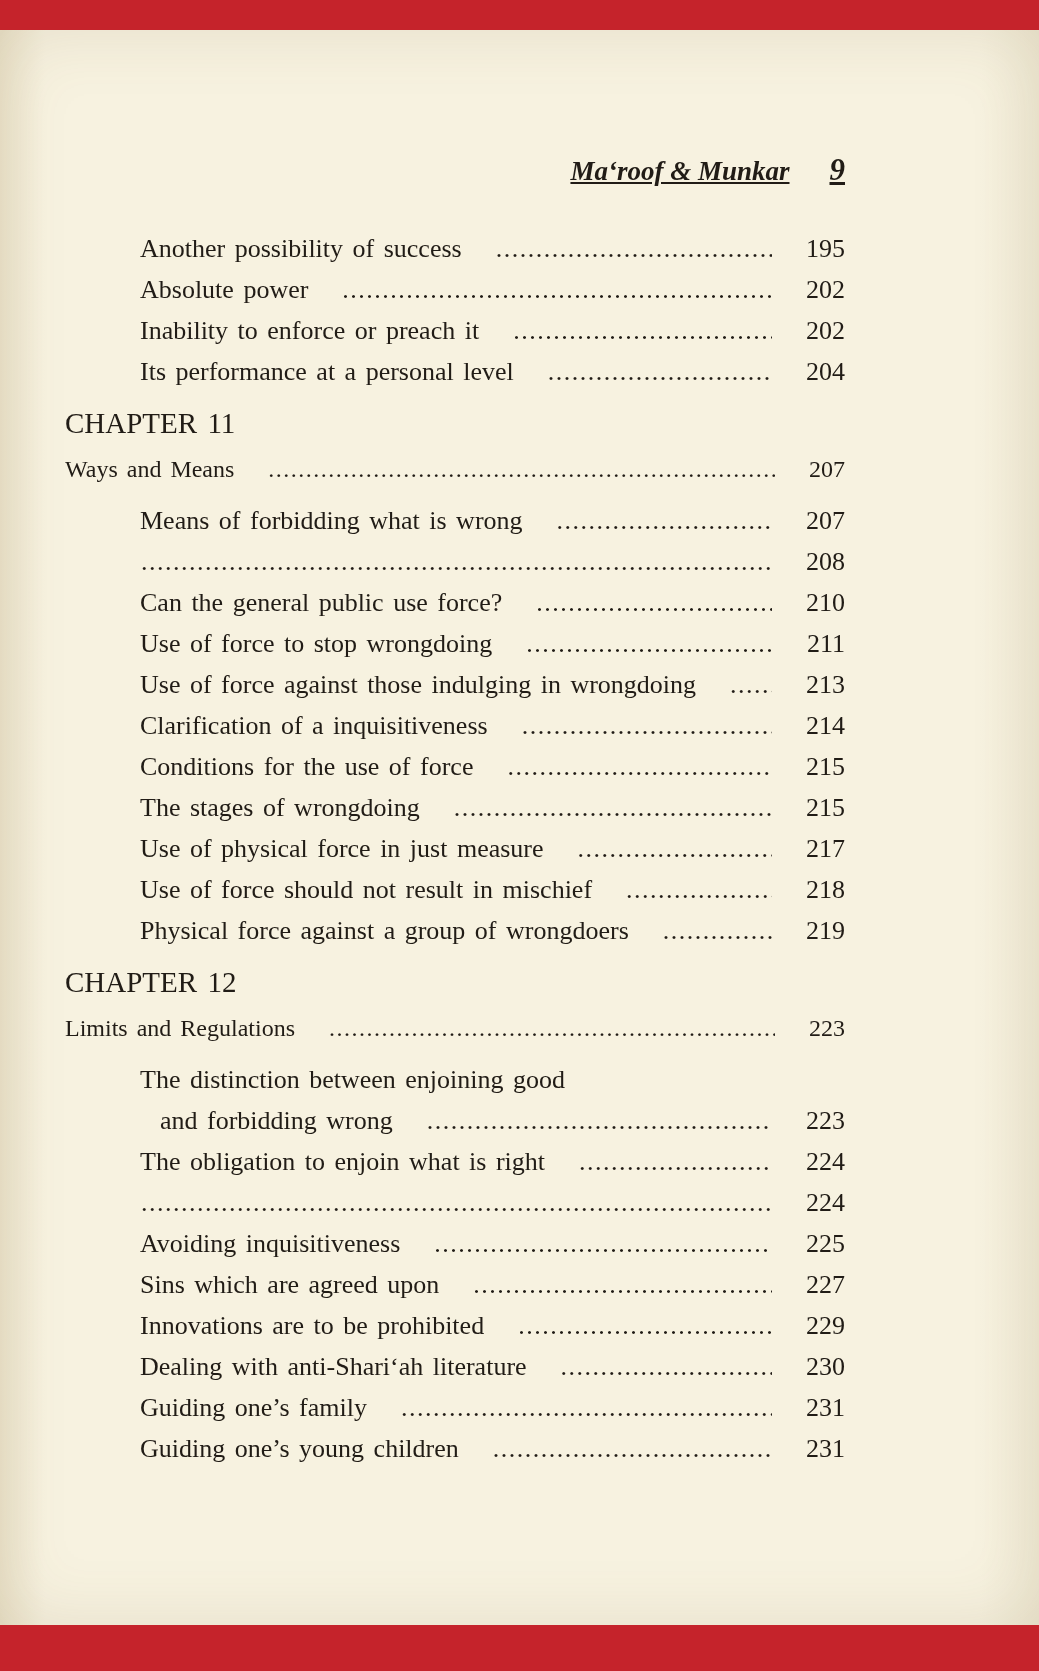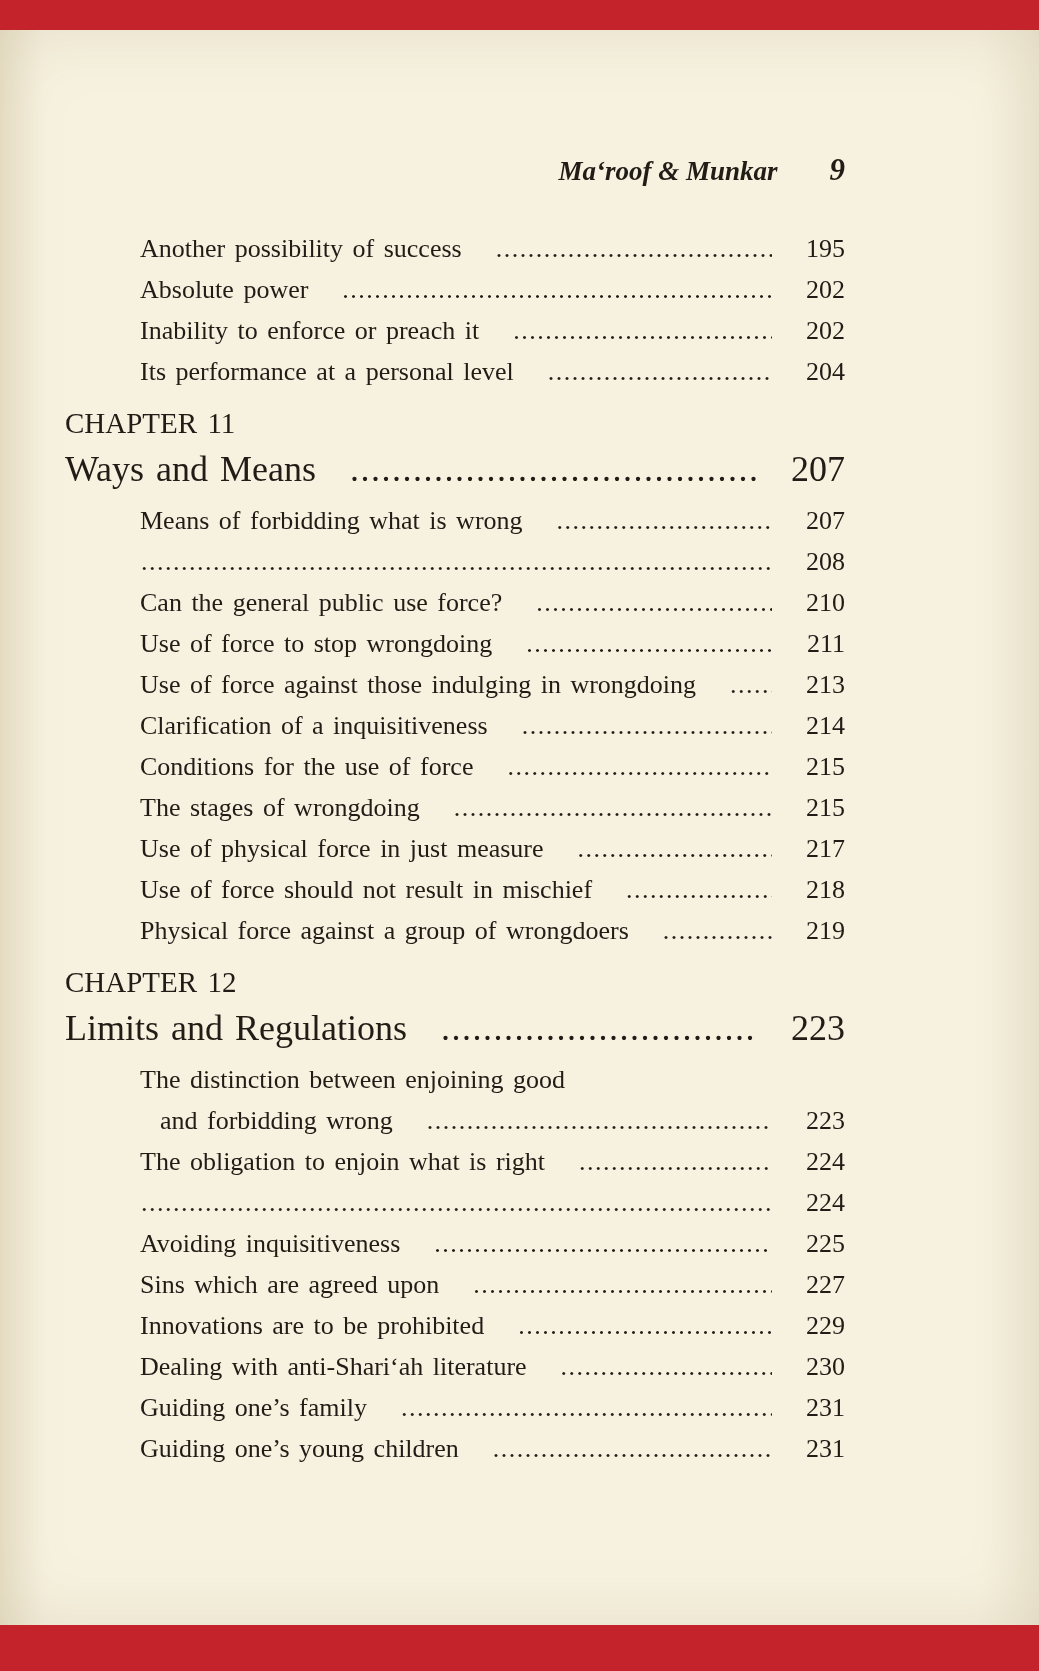--- a/index.html
+++ b/index.html
@@ -19,40 +19,40 @@
     position:absolute; bottom:0; left:0; width:100%; height:46px;
     background:#c5232b;
   }
   .paper {
     position:absolute; left:0; right:0; top:30px; bottom:46px;
     background:linear-gradient(90deg,#ece4cc 0px,#f7f2e0 45px,#f7f2e0 calc(100% - 60px),#f0ead5 100%);
     box-shadow: inset 0 0 70px rgba(120,100,55,0.14);
   }
   .header {
     margin:122px 194px 0 65px;
-    display:flex; justify-content:flex-end; align-items:baseline; gap:52px;
-    font-style:italic; font-weight:bold; font-size:27px;
+    display:flex; justify-content:flex-end; align-items:baseline; gap:40px;
+    font-style:italic; font-weight:bold; font-size:27px;text-decoration:underline;
   }
   .header .pg-num { font-size:31px; }
   .toc { margin:40px 194px 0 65px; }
   .row {
     display:flex; align-items:baseline;
     line-height:41px; font-size:26px; word-spacing:3px;gap:33px;
   }
   .row .lbl { white-space:nowrap; }
   .row .dots { flex:1 1 auto; overflow:hidden; white-space:nowrap; margin:0 1px; min-width:0; }
   .row .dots::before {
     content:"..........................................................................................................................................................";
     letter-spacing:1.5px;
   }
   .row .pg { white-space:nowrap; }
   .entry { padding-left:75px; }
   .cont  { padding-left:95px;align-items:flex-end; }
   .chapter       { font-size:29px; line-height:46px; margin-top:8px; }
-  .chapter-title { font-size:36px; line-height:46px; margin-bottom:8px; }
+  .chapter-title { font-size:24px; line-height:46px; margin-bottom:8px; }
 </style>
 </head>
 <body>
 
 <div class="band-top"></div>
 <div class="band-bottom"></div>
 
 <div class="paper">
 
   <div class="header">

